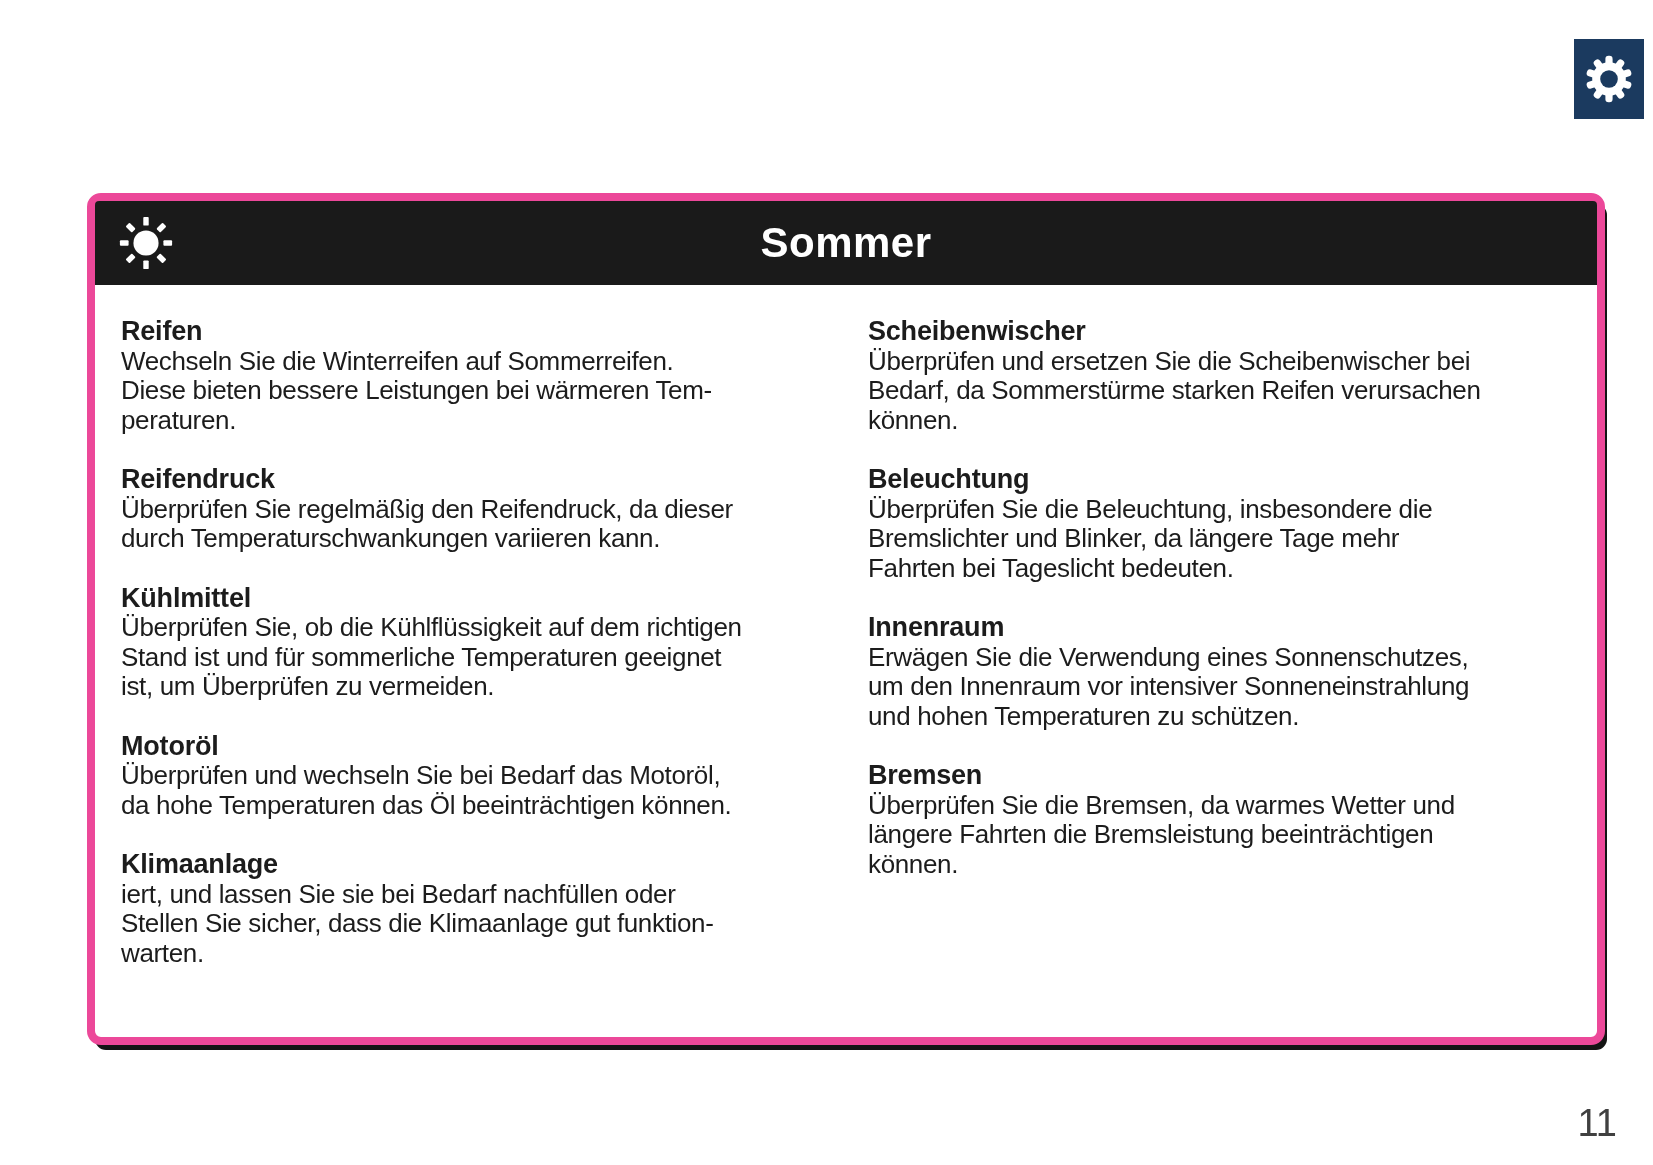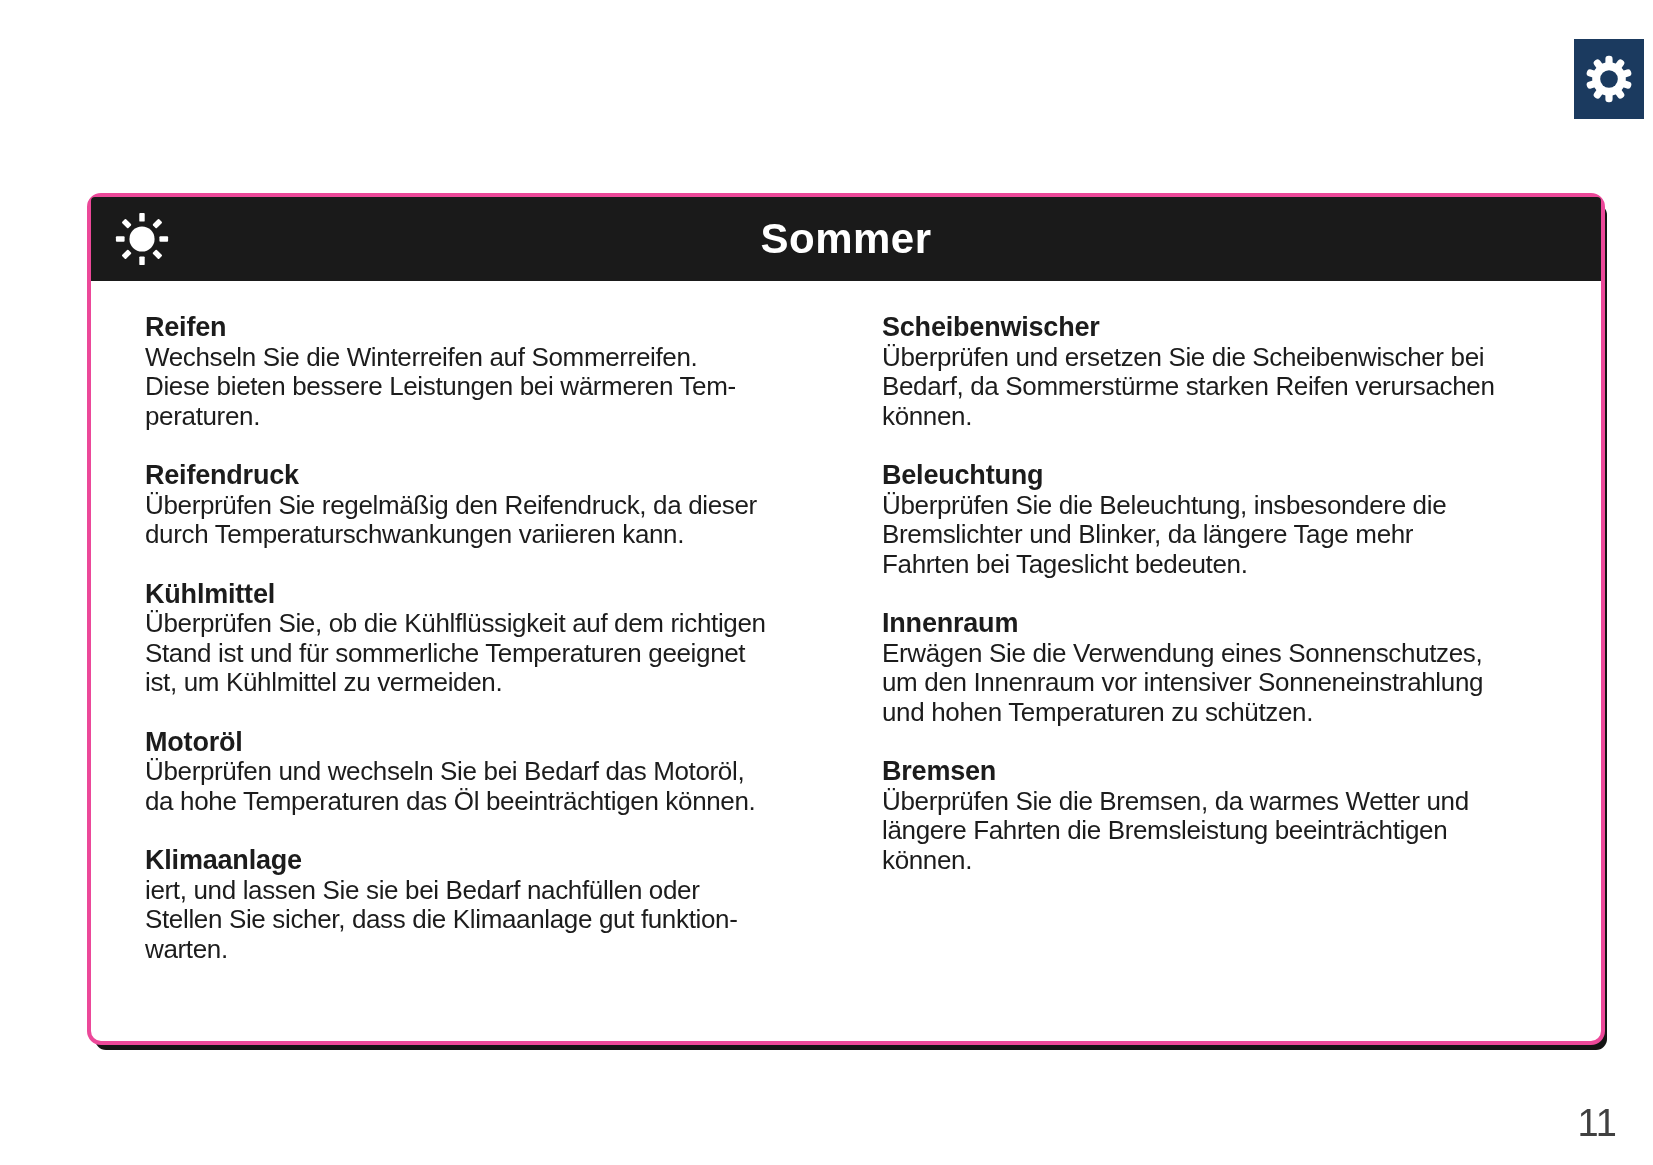--- a/index.html
+++ b/index.html
@@ -9,37 +9,37 @@
     color:#1c1c1c;overflow:hidden;
   }
   
   .gear-badge{
     position:absolute;top:39px;right:9px;width:70px;height:80px;
     background:#1b3a5f;display:flex;align-items:center;justify-content:center;
   }
   
   .panel{
     position:absolute;left:87px;top:193px;width:1518px;height:852px;
-    box-sizing:border-box;border:4px solid #ec4899;border-radius:14px;
+    box-sizing:border-box;border:8px solid #ec4899;border-radius:14px;
     background:#ffffff;box-shadow:5px 8px 0 -3px #141414;
   }
   .panel-header{
     position:relative;height:84px;background:#1a1a1a;
     border-radius:4px 4px 0 0;
     display:flex;align-items:center;justify-content:center;
   }
   .panel-header .sun{
     position:absolute;left:22px;top:50%;transform:translateY(-50%);
   }
   .panel-title{
     margin:0;color:#ffffff;font-size:42px;font-weight:bold;
     letter-spacing:0.5px;line-height:1;
   }
   .panel-body{
-    display:flex;gap:54px;padding:32px 36px 0 38px;margin-left:16px;
+    display:flex;gap:54px;padding:32px 36px 0 26px;
   }
   .col{flex:1 1 0;min-width:0;}
   .sec{margin:0 0 30px 0;}
   .sec:last-child{margin-bottom:0;}
   .sec-heading{
     margin:0;font-size:27px;font-weight:bold;line-height:29.5px;
     letter-spacing:-0.2px;white-space:nowrap;
   }
   .sec-line{
     font-size:26px;line-height:29.5px;letter-spacing:-0.35px;white-space:nowrap;
@@ -98,21 +98,21 @@
         </section>
         <section class="sec">
           <h2 class="sec-heading">Reifendruck</h2>
           <div class="sec-line">Überprüfen Sie regelmäßig den Reifendruck, da dieser</div>
           <div class="sec-line">durch Temperaturschwankungen variieren kann.</div>
         </section>
         <section class="sec">
           <h2 class="sec-heading">Kühlmittel</h2>
           <div class="sec-line">Überprüfen Sie, ob die Kühlflüssigkeit auf dem richtigen</div>
           <div class="sec-line">Stand ist und für sommerliche Temperaturen geeignet</div>
-          <div class="sec-line">ist, um Kühlmittel zu vermeiden.</div>
+          <div class="sec-line">ist, um Überprüfen zu vermeiden.</div>
         </section>
         <section class="sec">
           <h2 class="sec-heading">Motoröl</h2>
           <div class="sec-line">Überprüfen und wechseln Sie bei Bedarf das Motoröl,</div>
           <div class="sec-line">da hohe Temperaturen das Öl beeinträchtigen können.</div>
         </section>
         <section class="sec">
           <h2 class="sec-heading">Klimaanlage</h2>
           <div class="sec-line">iert, und lassen Sie sie bei Bedarf nachfüllen oder</div>
           <div class="sec-line">Stellen Sie sicher, dass die Klimaanlage gut funktion-</div>

